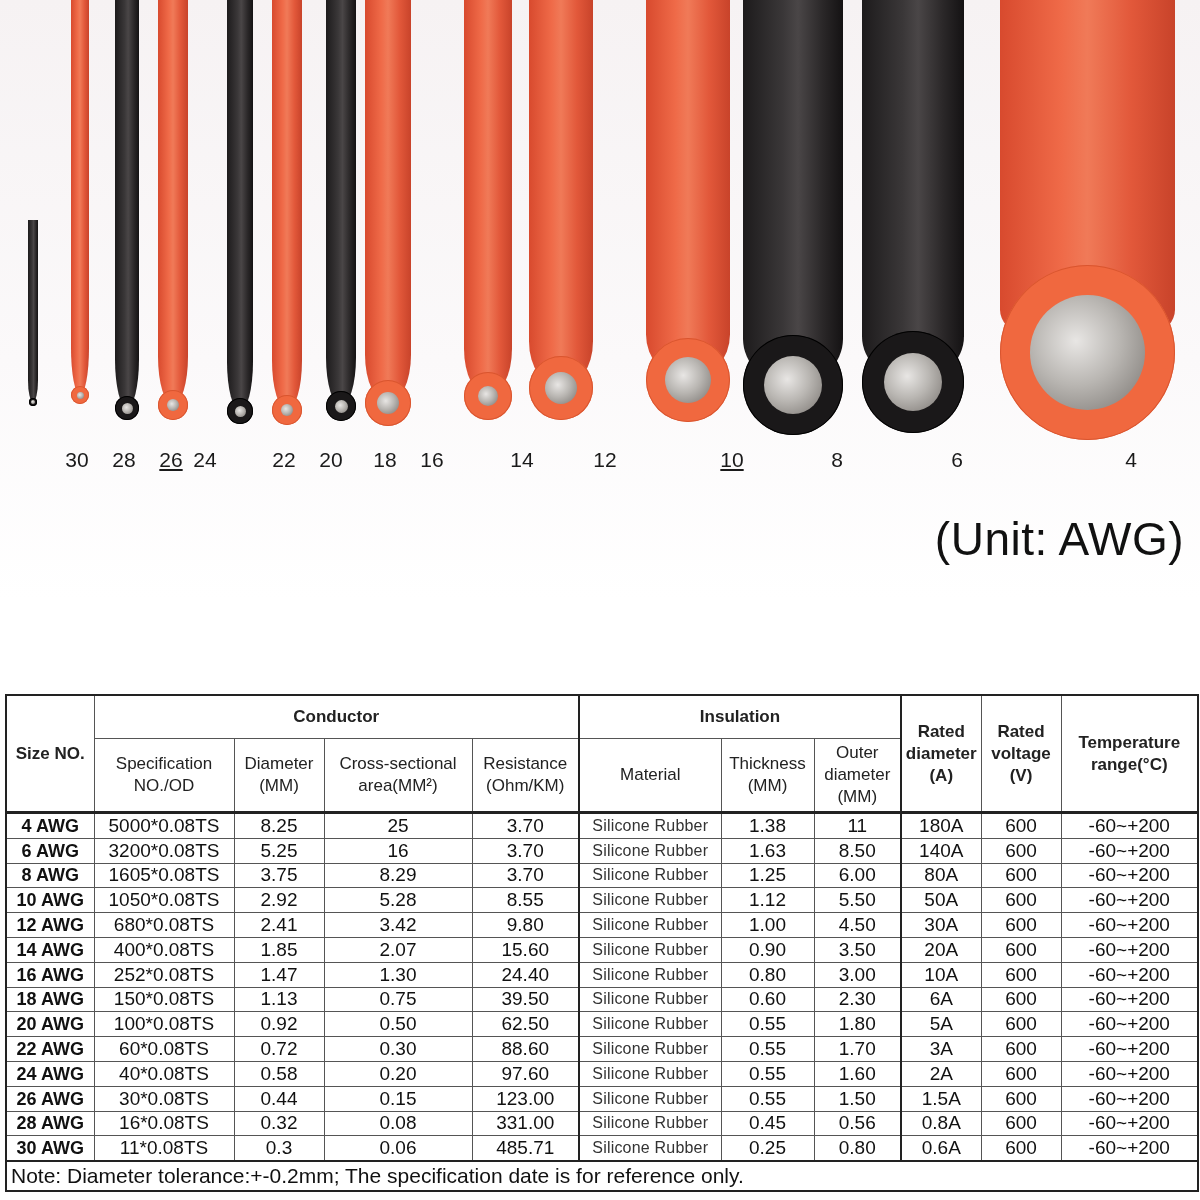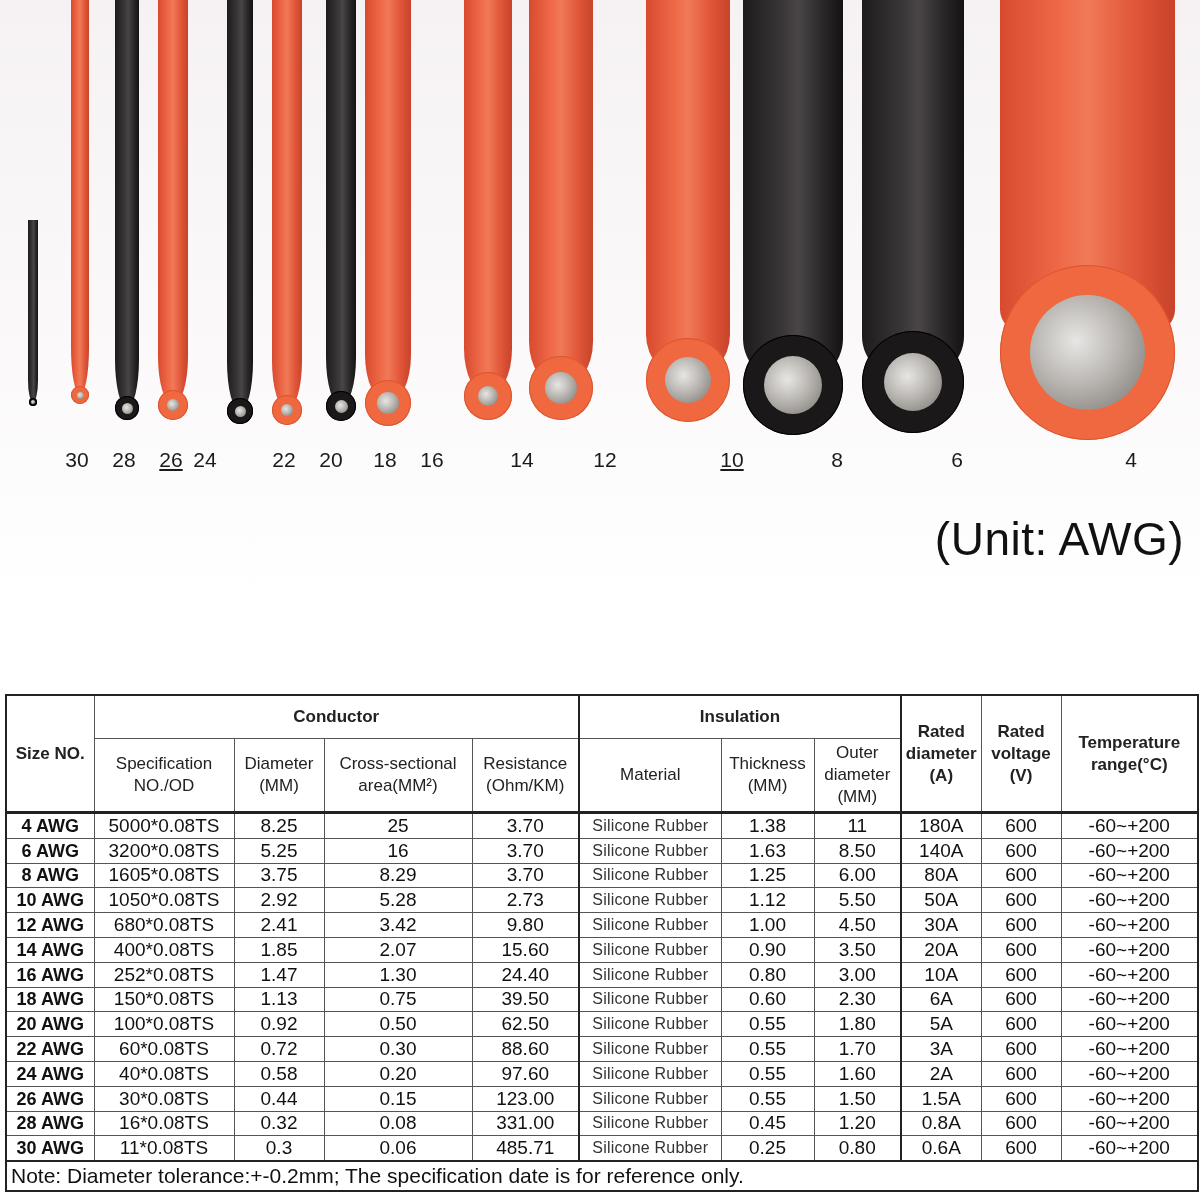--- a/index.html
+++ b/index.html
@@ -197,21 +197,21 @@
           <td class="thickR">6.00</td>
           <td>80A</td>
           <td>600</td>
           <td>-60~+200</td>
         </tr>
         <tr>
           <td class="size">10 AWG</td>
           <td>1050*0.08TS</td>
           <td>2.92</td>
           <td>5.28</td>
-          <td class="thickR">2.73</td>
+          <td class="thickR">8.55</td>
           <td class="mat">Silicone Rubber</td>
           <td>1.12</td>
           <td class="thickR">5.50</td>
           <td>50A</td>
           <td>600</td>
           <td>-60~+200</td>
         </tr>
         <tr>
           <td class="size">12 AWG</td>
           <td>680*0.08TS</td>
@@ -317,21 +317,21 @@
           <td>-60~+200</td>
         </tr>
         <tr>
           <td class="size">28 AWG</td>
           <td>16*0.08TS</td>
           <td>0.32</td>
           <td>0.08</td>
           <td class="thickR">331.00</td>
           <td class="mat">Silicone Rubber</td>
           <td>0.45</td>
-          <td class="thickR">1.20</td>
+          <td class="thickR">0.56</td>
           <td>0.8A</td>
           <td>600</td>
           <td>-60~+200</td>
         </tr>
         <tr>
           <td class="size">30 AWG</td>
           <td>11*0.08TS</td>
           <td>0.3</td>
           <td>0.06</td>
           <td class="thickR">485.71</td>

